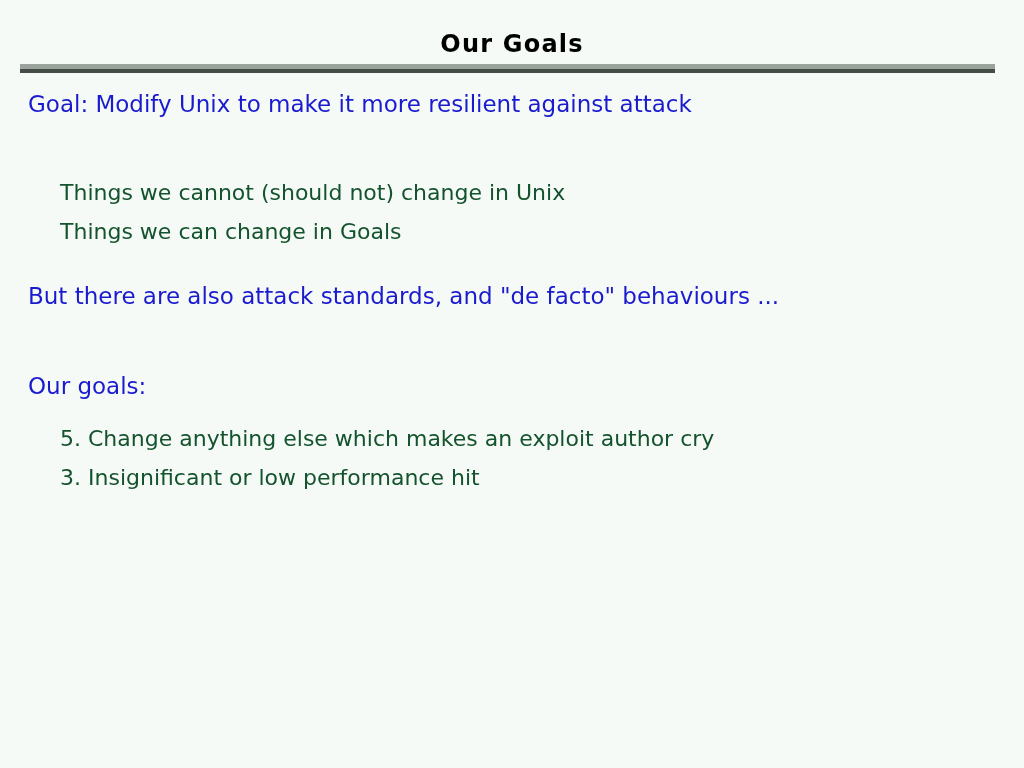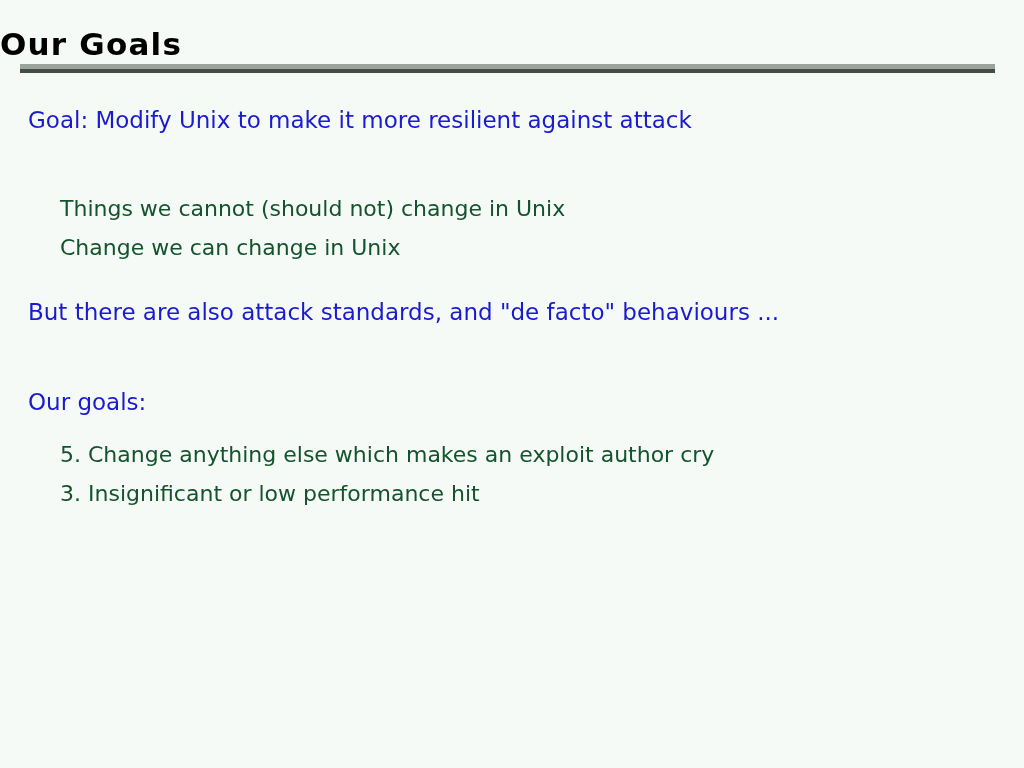--- a/index.html
+++ b/index.html
@@ -21,23 +21,24 @@
     height: 768px;
     box-sizing: border-box;
   }
 
   
   .slide-title {
     position: absolute;
     top: 28px;
     left: 0;
     width: 1024px;
+    text-align: center;
     font-family: "DejaVu Sans", sans-serif;
     font-weight: bold;
-    font-size: 31px;
+    font-size: 24px;
     letter-spacing: 1.2px;
     color: #000000;
     line-height: 32px;
     white-space: nowrap;
   }
 
   
   .title-rule {
     position: absolute;
     top: 64px;
@@ -58,21 +59,21 @@
     top: 5px;
     left: 0;
     width: 100%;
     height: 4px;
     background: #454b47;
   }
 
   
   .body-area {
     position: absolute;
-    top: 105px;
+    top: 89px;
     left: 0;
     width: 1024px;
   }
 
   .line {
     font-family: "DejaVu Sans", sans-serif;
     white-space: pre;
   }
 
   .line-primary {
@@ -117,21 +118,21 @@
 
     <div class="line line-primary">Goal: Modify Unix to make it more resilient against attack</div>
 
     <div class="gap-lg"></div>
 
 
     <div class="gap-xs"></div>
 
     <div class="group">
       <div class="line line-sub">Things we cannot (should not) change in Unix</div>
-      <div class="line line-sub">Change we can change in Unix</div>
+      <div class="line line-sub">Things we can change in Goals</div>
     </div>
 
     <div class="gap-md"></div>
 
     <div class="line line-primary">But there are also attack standards, and "de facto" behaviours ...</div>
 
     <div class="gap-md"></div>
 
 
     <div class="gap-md"></div>

